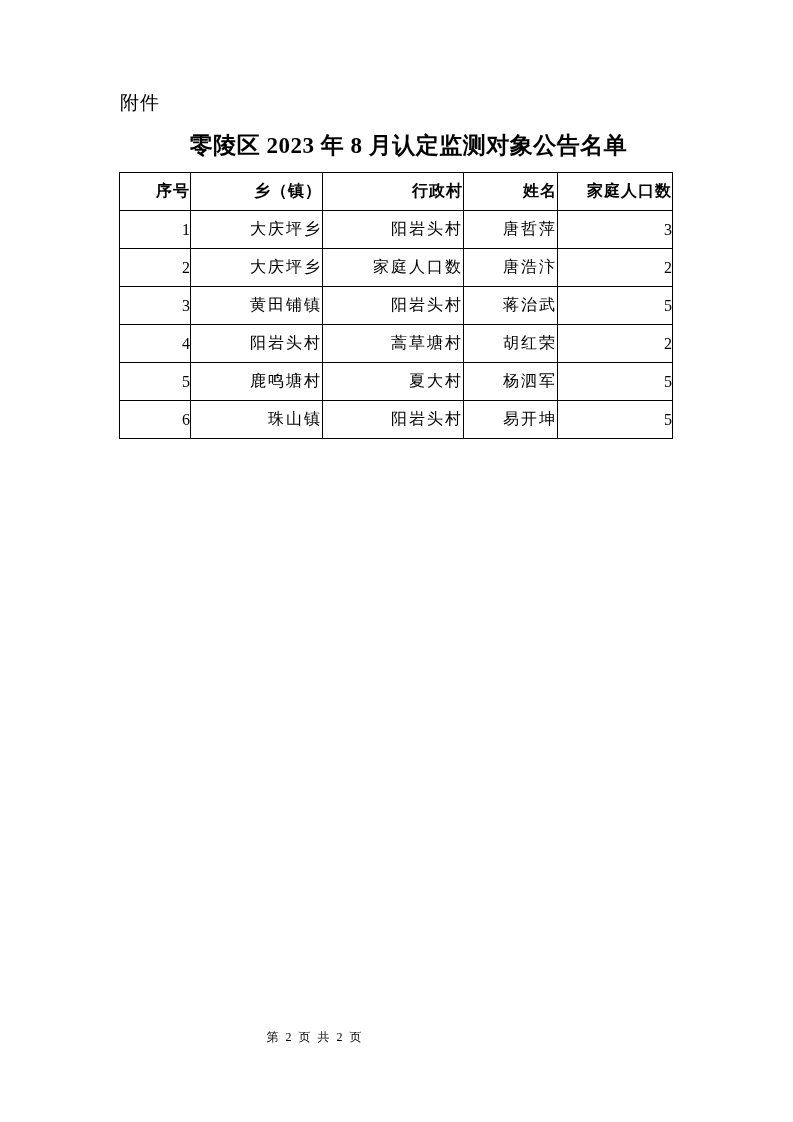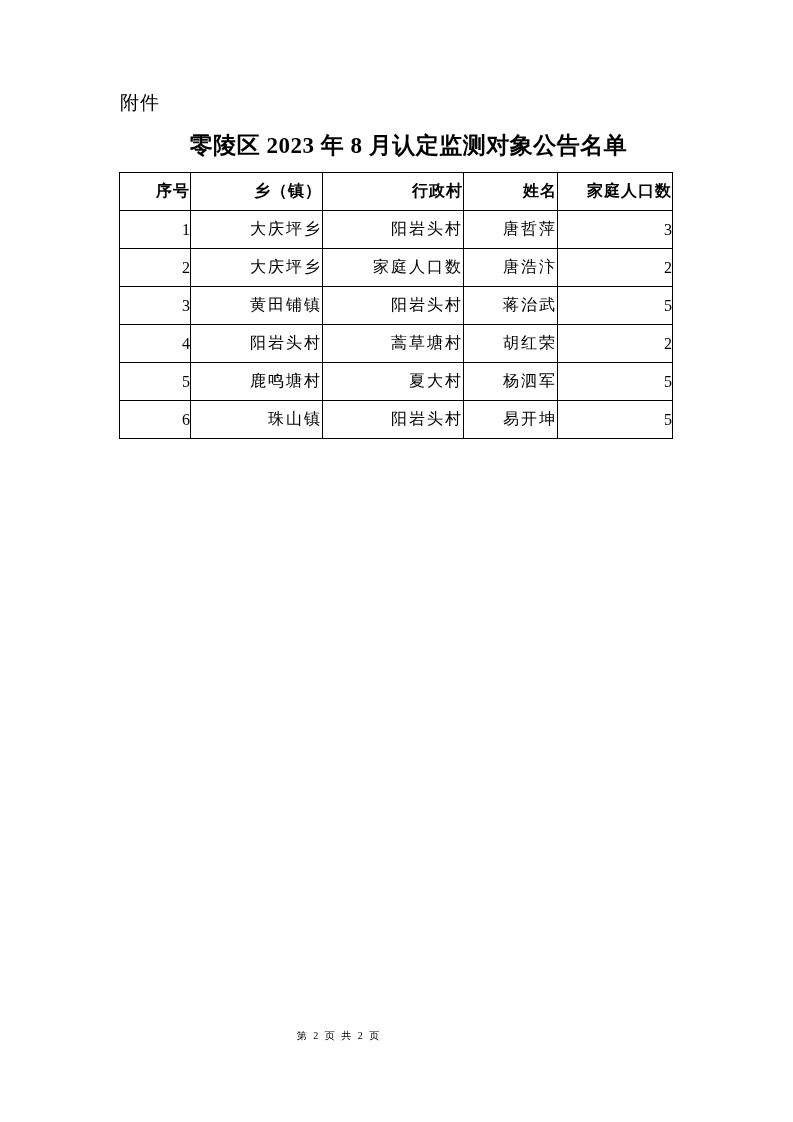--- a/index.html
+++ b/index.html
@@ -61,24 +61,23 @@
   }
   .doc-table td.num-cell {
     letter-spacing: 0;
   }
   .page-footer {
     position: absolute;
     left: 0;
     top: 1029px;
     width: 630px;
     text-align: center;
-    font-size: 10px;
+    font-size: 12px;
     letter-spacing: 2px;
     font-weight: normal;
-    padding-left: 24px;
   }
 </style>
 </head>
 <body>
 
 <div class="attachment-label">附件</div>
 
 <div class="doc-title">零陵区 2023 年 8 月认定监测对象公告名单</div>
 
 <table class="doc-table">

